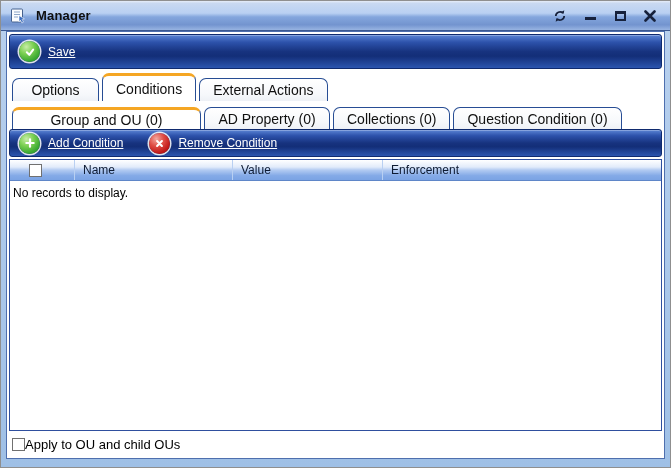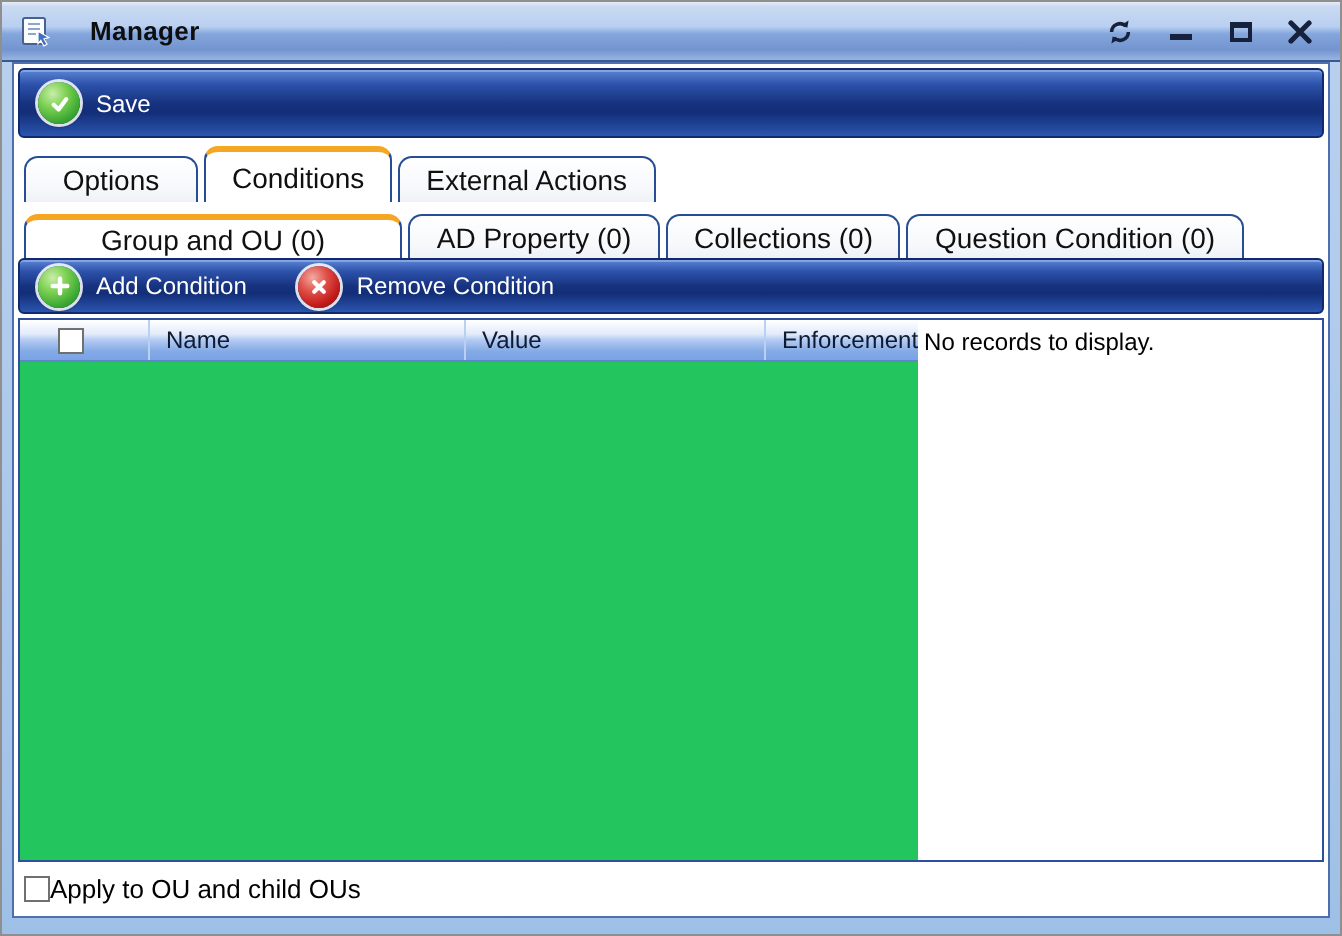--- a/index.html
+++ b/index.html
@@ -15,21 +15,21 @@
 
   
   .titlebar {
     height: 30px;
     display: flex; align-items: center;
     padding: 0 12px 0 9px;
     background: linear-gradient(180deg, #e6edf8 0%, #c9d9f1 8%, #b9d0f2 42%, #84a6dd 55%, #7394cf 82%, #98b4e2 100%);
     border-bottom: 1px solid #3a5790;
   }
   .app-icon { display: flex; align-items: center; }
-  .window-title { font-size: 13px; font-weight: bold; color: #0e0e0e; margin-left: 18px; letter-spacing: .2px; }
+  .window-title { font-size: 13px; font-weight: bold; color: #0e0e0e; margin-left: 9px; letter-spacing: .2px; }
   .titlebar-controls { margin-left: auto; display: flex; align-items: center; gap: 14px; }
   .tb-btn { width: 16px; height: 16px; display: flex; align-items: center; justify-content: center; cursor: default; }
   .min-glyph { width: 11px; height: 3px; background: #16213c; margin-top: 6px; }
   .max-glyph { width: 11px; height: 10px; border: 2px solid #16213c; border-top-width: 3px; }
 
   
   .client {
     position: absolute; left: 5px; right: 5px; top: 30px; bottom: 8px;
     background: #ffffff;
     border: 1px solid #4e6fae;
@@ -40,21 +40,21 @@
   
   .blue-toolbar {
     flex: none;
     height: 35px;
     border: 1px solid #0f2a6e;
     border-radius: 3px;
     background: linear-gradient(180deg, #5b84d4 0%, #2d52ab 22%, #17337f 50%, #132e78 64%, #2b55af 100%);
     box-shadow: inset 0 1px 0 rgba(255,255,255,.28);
     display: flex; align-items: center;
     padding: 0 9px; gap: 26px;
-    color: #ffffff; font-size: 12px;
+    color: #ffffff; font-size: 12px; text-decoration: underline;
   }
   .toolbar-btn { display: flex; align-items: center; gap: 8px; color: #fff; cursor: default; }
   .orb {
     width: 21px; height: 21px; border-radius: 50%;
     display: flex; align-items: center; justify-content: center;
     box-shadow: 0 0 0 1.5px rgba(255,255,255,.85), 0 1px 2px rgba(0,0,0,.45);
   }
   .orb.green { background: radial-gradient(circle at 35% 28%, #c9eda9 0%, #7cd052 35%, #3aa832 70%, #1f7d24 100%); }
   .orb.red   { background: radial-gradient(circle at 35% 28%, #f2aaa2 0%, #e05048 35%, #c01818 70%, #8e0f0f 100%); }
 
@@ -78,21 +78,21 @@
     background: #ffffff;
     border-top: 3px solid #f5a623;
     position: relative; z-index: 2;
   }
 
   
   .grid {
     flex: 1; min-height: 0;
     margin-top: 2px;
     border: 1px solid #2f4f9e;
-    display: flex; flex-direction: row;
+    display: flex; flex-direction: column;
     background: #22c55e;
   }
   .grid-header {
     flex: none; height: 21px;
     display: grid; grid-template-columns: 65px 158px 150px 1fr;
     background: linear-gradient(180deg, #ffffff 0%, #e2ebfa 35%, #b3cbf2 50%, #84aae7 78%, #7ba3e4 100%);
     border-bottom: 1px solid #5f86c8;
     font-size: 12px; color: #0e1b33;
   }
   .grid-th {

